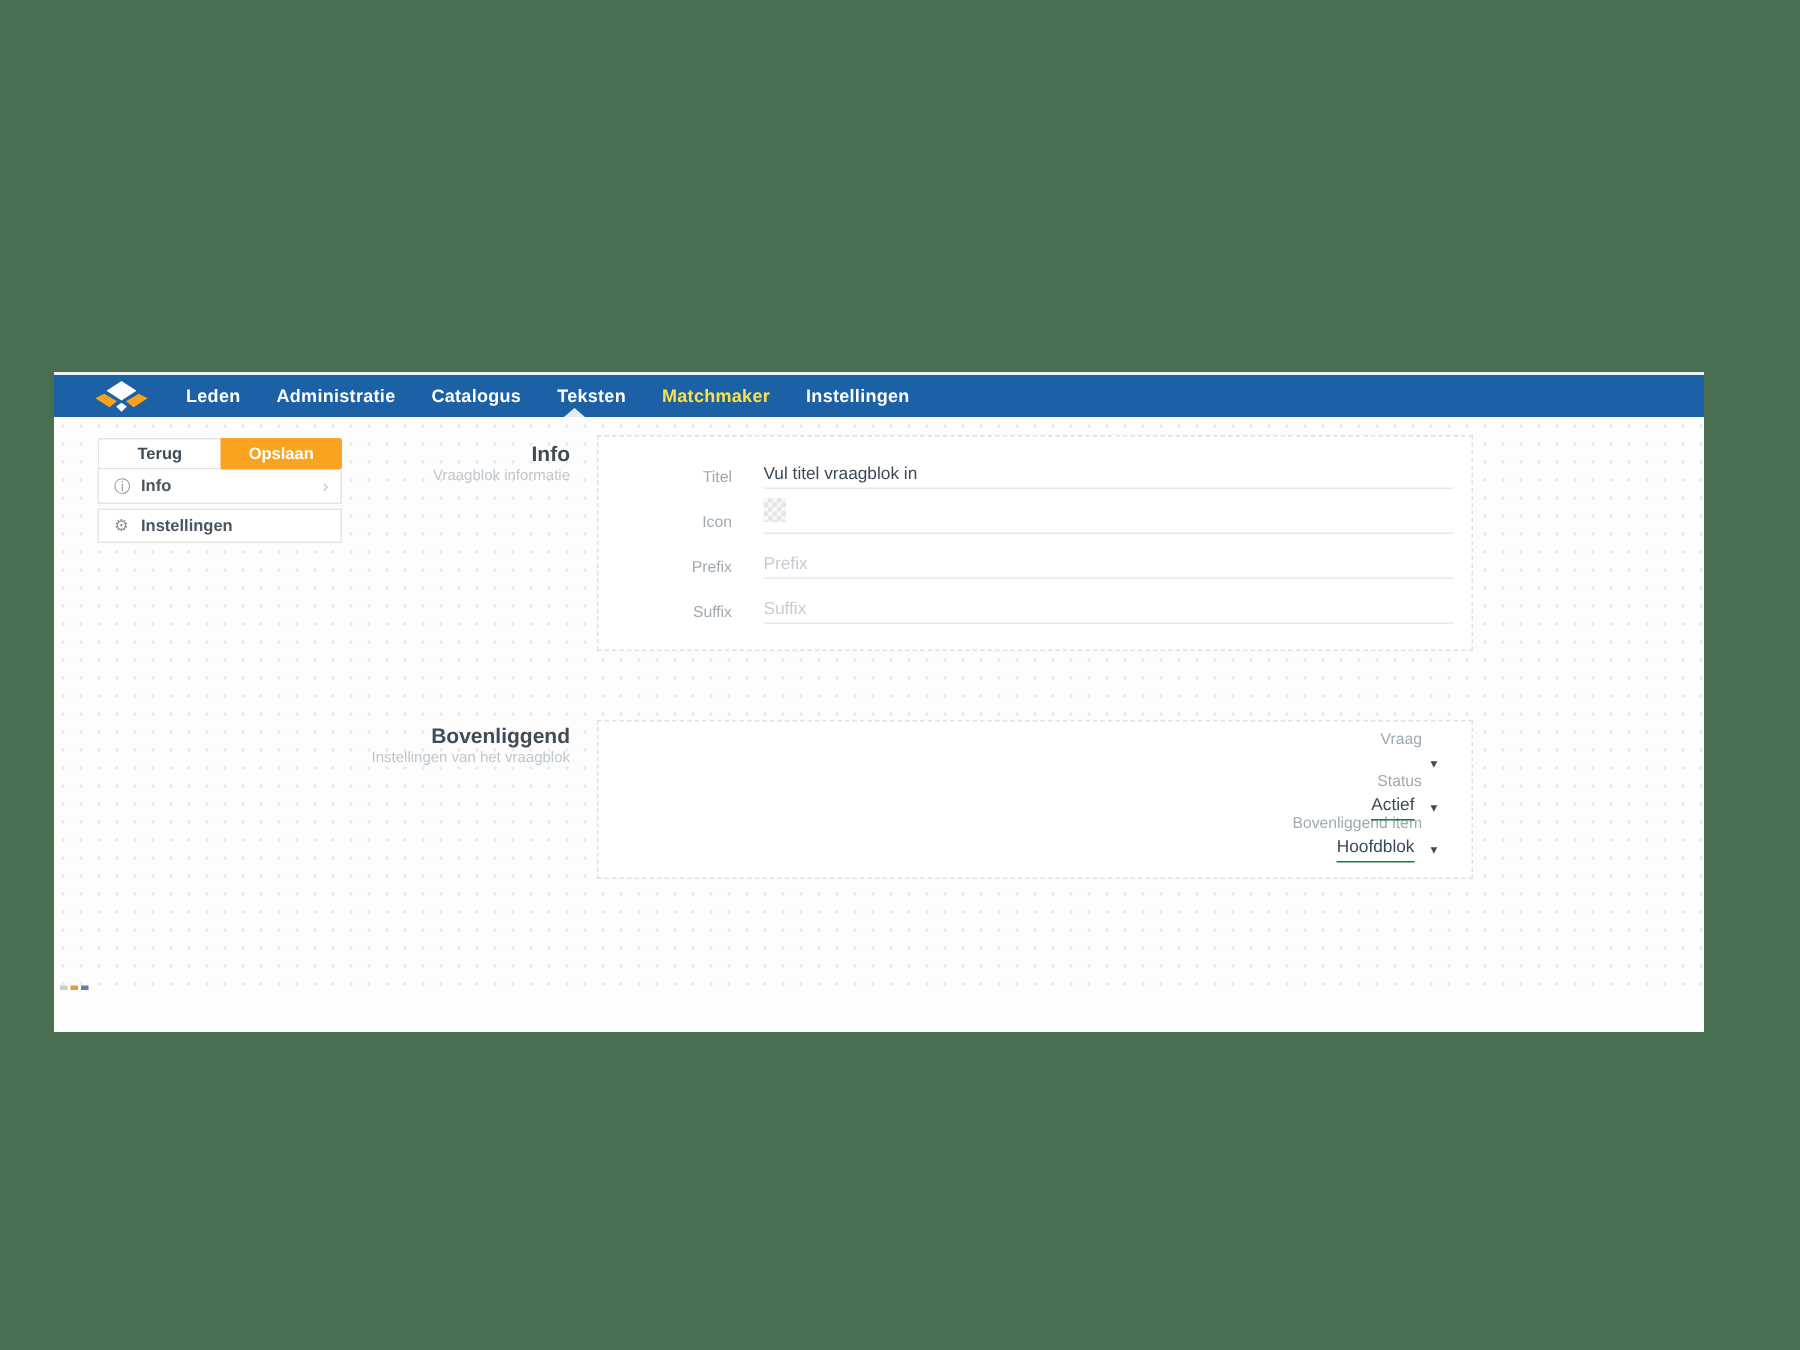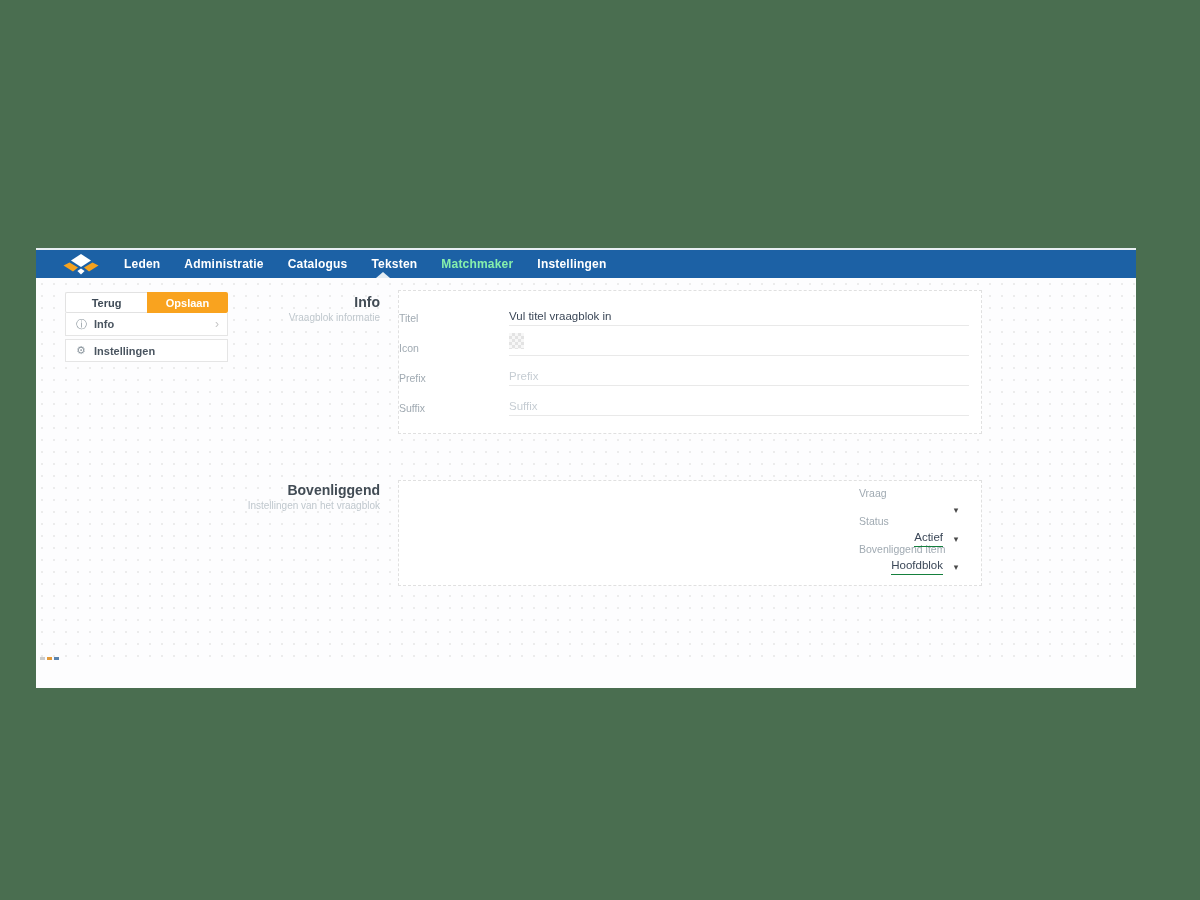--- a/index.html
+++ b/index.html
@@ -7,21 +7,21 @@
   body { background:#4a6e50; font-family:"Liberation Sans","DejaVu Sans",sans-serif; position:relative; }
 
   .window { position:absolute; left:36px; top:228px; width:1100px; height:440px; background:#fdfdfe;margin-top:20px; }
   .toplight { height:2px; background:#e8eef2; }
 
   
   .topnav { position:relative; height:28px; background:#1c61a5; display:flex; align-items:center; }
   .logo { width:38px; height:22px; margin-left:26px; margin-right:24px; display:flex; align-items:center; justify-content:center; cursor:pointer; }
   .topnav-items { display:flex; align-items:center; gap:24px; list-style:none; }
   .topnav-item { color:#ffffff; font-size:12px; font-weight:700; letter-spacing:.2px; cursor:pointer; }
-  .topnav-item.active { color:#86efac; }
+  .topnav-item.active { color:#fde047; }
   .caret-up { position:absolute; bottom:0; width:0; height:0; border-left:7px solid transparent; border-right:7px solid transparent; }
   .caret-topnav { left:340px; border-bottom:6px solid #e4edf3; }
 
   
   .subnav { position:relative; height:26px; background:#e4edf3; display:flex; align-items:center; padding-left:32px; }
   .subnav-items { display:flex; align-items:center; gap:23px; list-style:none; }
   .subnav-item { color:#3d5165; font-size:11px; font-weight:700; cursor:pointer; }
   .subnav-item.active { color:#4e93d4; }
   .caret-subnav { left:218px; border-bottom:6px solid #fdfdfe; }
 
@@ -49,21 +49,21 @@
   .head-info { left:144px; top:16px; }
   .head-props { left:144px; top:204px; }
 
   
   .card { position:absolute; left:362px; width:584px; background:#ffffff; border:1px dashed #e0e0e0; }
   .card-info { top:12px; height:144px; padding-top:10px; }
   .card-props { top:202px; height:106px; padding-top:6px; }
   .frow { display:flex; align-items:flex-end; padding:0 12px 5px 0; }
   .card-info .frow { height:30px; }
   .card-props .frow { height:28px;flex-direction:column; }
-  .flabel { width:89px; text-align:left; color:#a0aab2; font-size:10.5px; margin-right:21px; padding-bottom:2px; white-space:nowrap; }
+  .flabel { width:89px; text-align:right; color:#a0aab2; font-size:10.5px; margin-right:21px; padding-bottom:2px; white-space:nowrap; }
   .fctrl { flex:1; position:relative; }
   .finput { width:100%; border:none; border-bottom:1px solid #e9e9e9; background:transparent; font-family:inherit; font-size:11.5px; color:#3c4858; padding:2px 0 3px 0; outline:none; }
   .finput::placeholder { color:#c6cdd3; }
   .icon-line { border-bottom:1px solid #e9e9e9; padding-bottom:2px; }
   .icon-swatch { width:15px; height:16px; display:inline-block; cursor:pointer;
       background-image:linear-gradient(45deg,#e3e3e3 25%,transparent 25%,transparent 75%,#e3e3e3 75%),
                        linear-gradient(45deg,#e3e3e3 25%,#f7f7f7 25%,#f7f7f7 75%,#e3e3e3 75%);
       background-size:6px 6px; background-position:0 0,3px 3px; }
   .fselect { display:flex; align-items:flex-end; cursor:pointer; }
   .sel-text { flex:1; border-bottom:1px solid #15803d; font-size:11.5px; color:#3c4858; padding:2px 0 3px 0; min-height:17px; }

